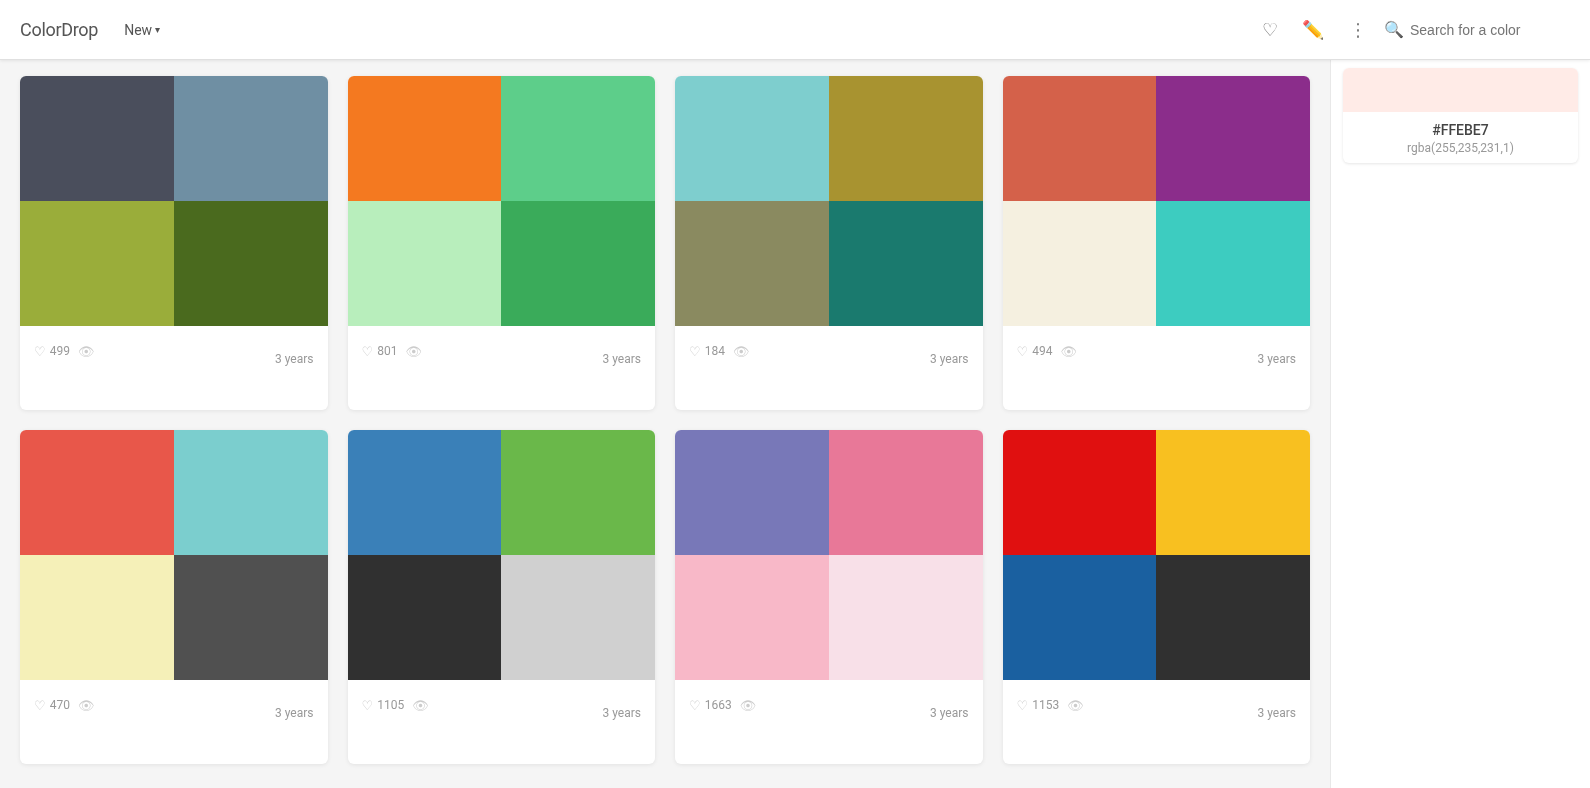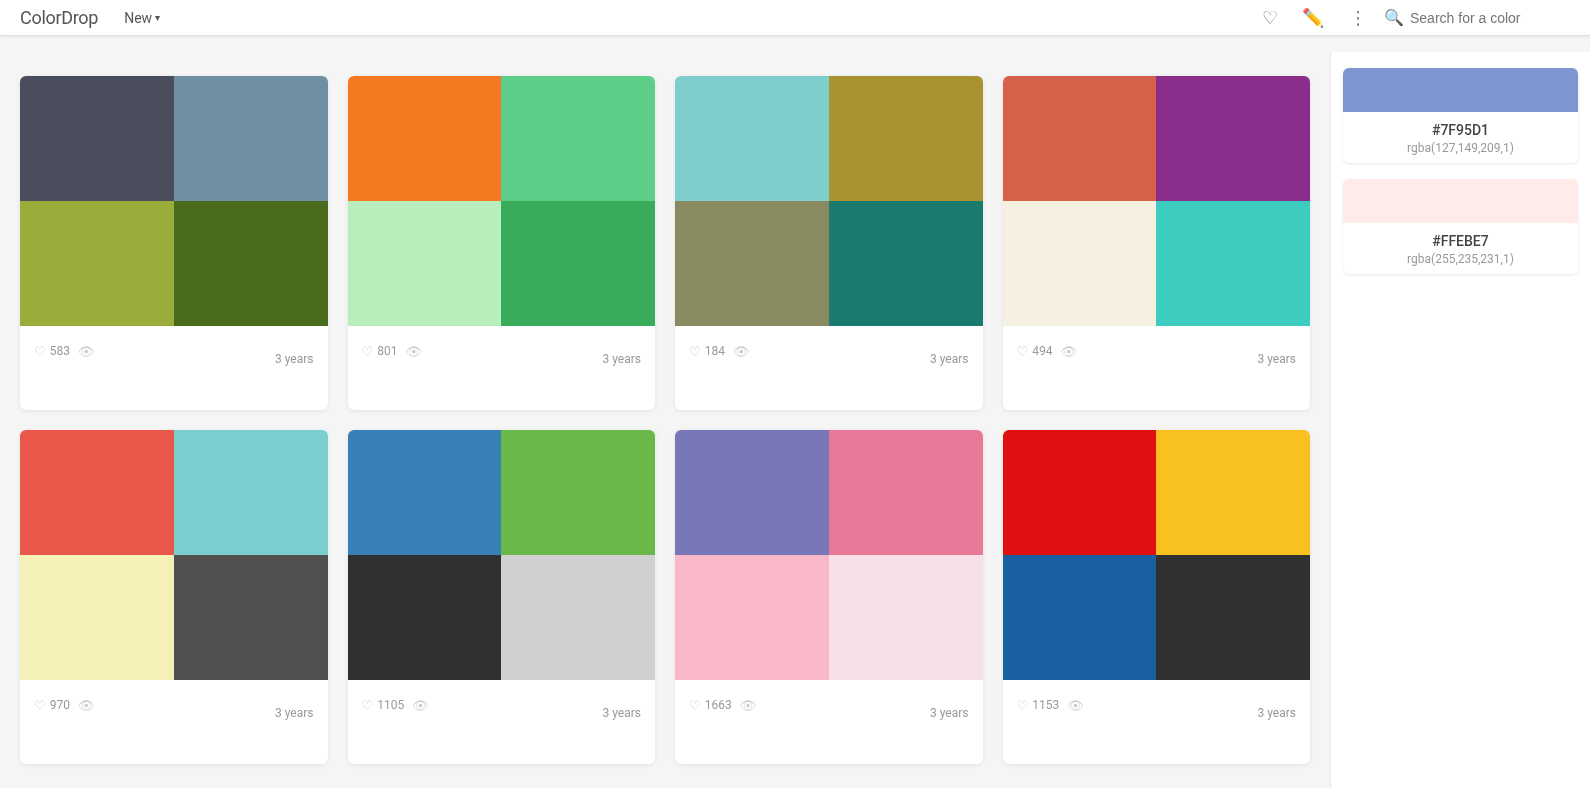--- a/index.html
+++ b/index.html
@@ -3,21 +3,21 @@
   <meta charset="utf-8">
   <style>
     * { box-sizing: border-box; margin: 0; padding: 0; }
     body { font-family: -apple-system, BlinkMacSystemFont, 'Segoe UI', Roboto, sans-serif; background: #f5f5f5; color: #333; }
 
     
     .header {
       display: flex;
       align-items: center;
       background: #fff;
-      height: 36px;
+      height: 60px;
       padding: 0 20px;
       border-bottom: 1px solid #e0e0e0;
       position: fixed;
       top: 0; left: 0; right: 0;
       z-index: 100;
       box-shadow: 0 1px 3px rgba(0,0,0,0.08);
     }
     .header-logo {
       font-size: 18px;
       color: #555;
@@ -181,21 +181,21 @@
   <div class="palette-card">
         <div class="palette-swatches">
           <div class="swatch" style="background: rgb(74, 78, 92);"></div>
           <div class="swatch" style="background: rgb(111, 143, 163);"></div>
           <div class="swatch" style="background: rgb(154, 173, 58);"></div>
           <div class="swatch" style="background: rgb(74, 106, 30);"></div>
         </div>
         <div class="palette-footer">
     <span class="likes">
       <span class="heart-icon">♡</span>
-      <span>583</span>
+      <span>499</span>
     </span>
     <span class="eye-icon">👁</span>
     <span class="date">3 years</span>
   </div>
       </div>
       <div class="palette-card">
         <div class="palette-swatches">
           <div class="swatch" style="background: rgb(244, 121, 32);"></div>
           <div class="swatch" style="background: rgb(93, 206, 138);"></div>
           <div class="swatch" style="background: rgb(184, 238, 188);"></div>
@@ -245,21 +245,21 @@
       <div class="palette-card">
         <div class="palette-swatches">
           <div class="swatch" style="background: rgb(232, 87, 74);"></div>
           <div class="swatch" style="background: rgb(123, 206, 206);"></div>
           <div class="swatch" style="background: rgb(245, 240, 184);"></div>
           <div class="swatch" style="background: rgb(80, 80, 80);"></div>
         </div>
         <div class="palette-footer">
     <span class="likes">
       <span class="heart-icon">♡</span>
-      <span>970</span>
+      <span>470</span>
     </span>
     <span class="eye-icon">👁</span>
     <span class="date">3 years</span>
   </div>
       </div>
       <div class="palette-card">
         <div class="palette-swatches">
           <div class="swatch" style="background: rgb(58, 128, 184);"></div>
           <div class="swatch" style="background: rgb(106, 184, 74);"></div>
           <div class="swatch" style="background: rgb(48, 48, 48);"></div>
@@ -302,27 +302,20 @@
       <span class="heart-icon">♡</span>
       <span>1153</span>
     </span>
     <span class="eye-icon">👁</span>
     <span class="date">3 years</span>
   </div>
       </div>
     </div>
 
   <aside class="right-sidebar" id="right-sidebar">
-  <div class="color-item">
-        <div class="color-swatch-bar" style="background: rgb(127, 149, 209);"></div>
-        <div class="color-info">
-    <div class="color-hex">#7F95D1</div>
-    <div class="color-rgba">rgba(127,149,209,1)</div>
-  </div>
-      </div>
       <div class="color-item">
         <div class="color-swatch-bar" style="background: rgb(255, 235, 231);"></div>
         <div class="color-info">
     <div class="color-hex">#FFEBE7</div>
     <div class="color-rgba">rgba(255,235,231,1)</div>
   </div>
       </div>
     </aside>
 
 </div>

